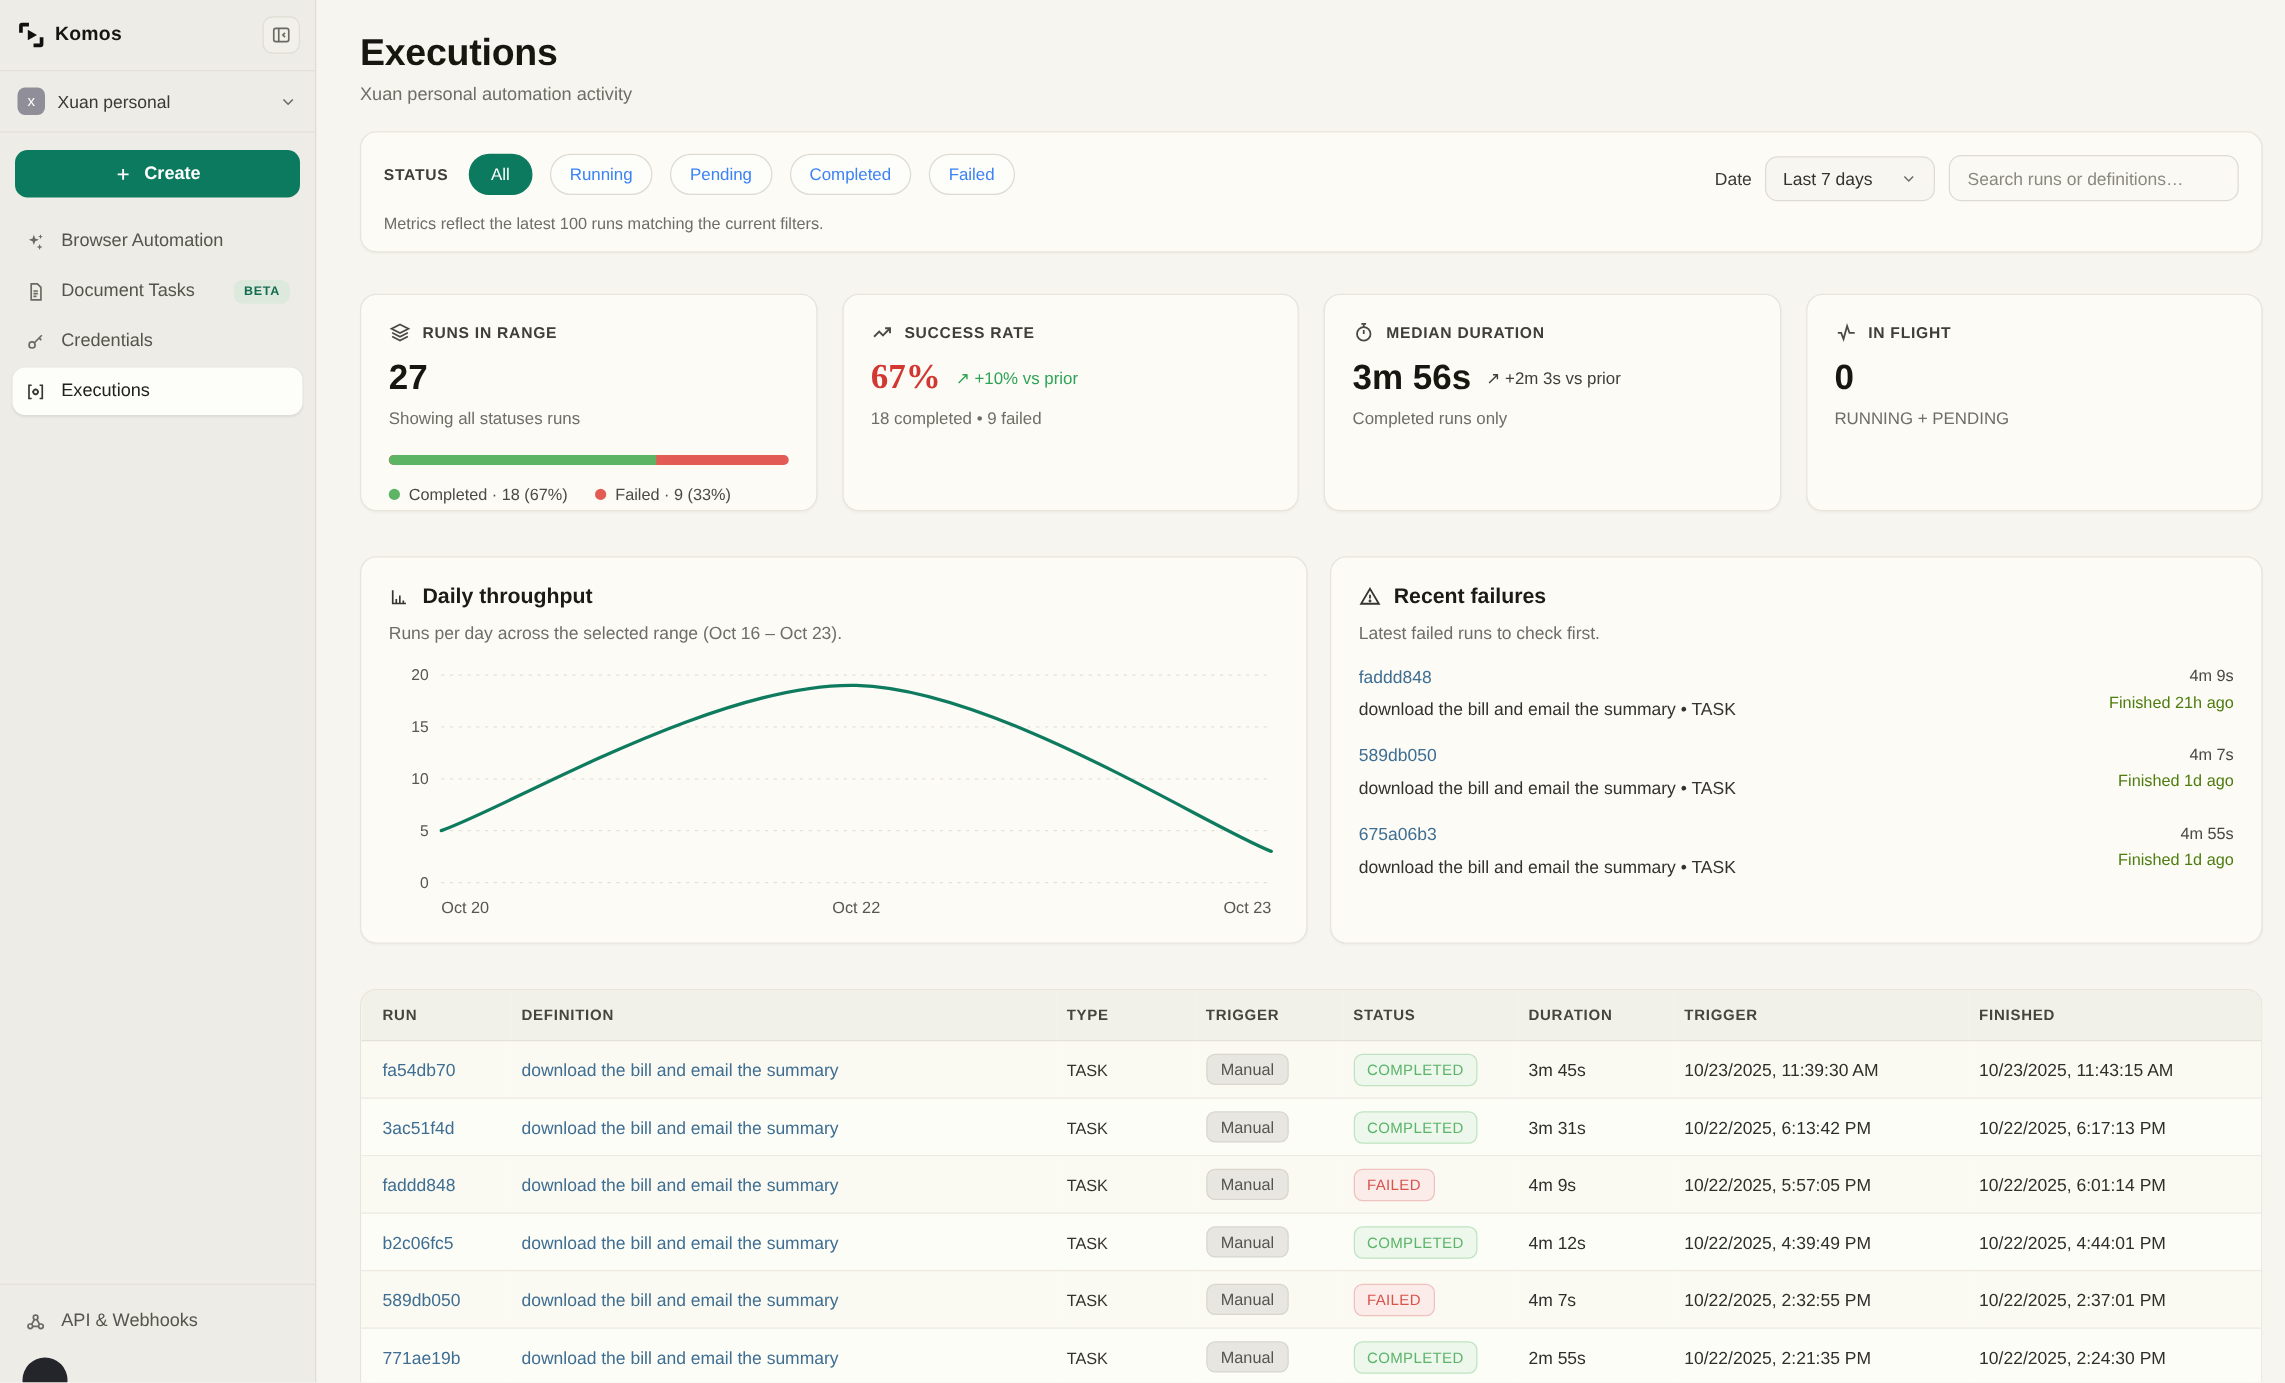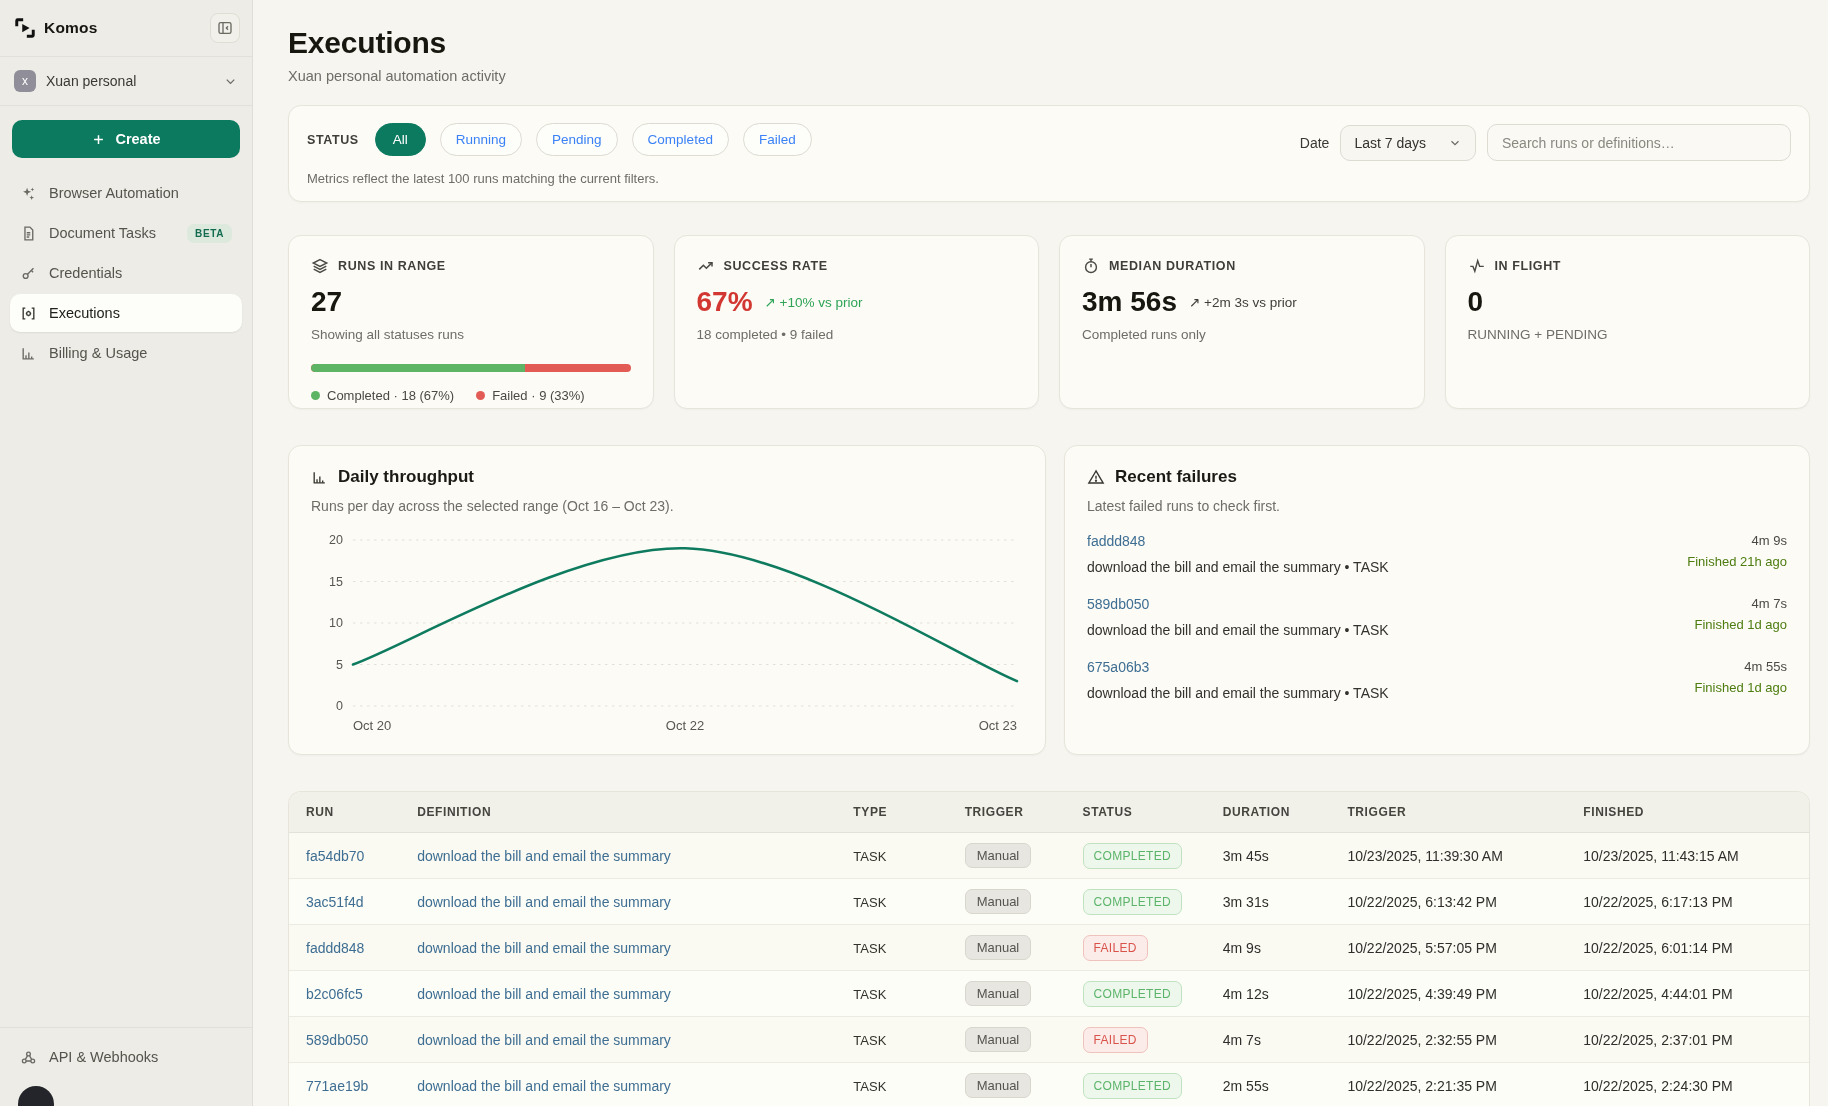--- a/index.html
+++ b/index.html
@@ -42,32 +42,32 @@
   .filter-card { margin-top:21px; padding:17px 18px 15px 18px; display:flex; justify-content:space-between; align-items:flex-start; }
   .pill-row { display:flex; align-items:center; gap:9px; }
   .status-label { font-size:12.5px; font-weight:bold; color:#3F3E39; letter-spacing:.6px; margin-right:7px; }
   .pill { border-radius:999px; font-size:13.5px; font-family:inherit; padding:6px 15px; background:#FDFDF9; border:1px solid #DDDBD2; color:#3b82f6; cursor:pointer; }
   .pill.active { background:#0C7A5F; border-color:#0C7A5F; color:#fff; padding:8px 17px; }
   .filter-note { font-size:13px; color:#6E6D66; margin-top:15px; }
   .filter-right { display:flex; align-items:center; gap:11px; margin-top:1px; }
   .date-label { font-size:14px; color:#3A3934; }
   .date-select { display:flex; align-items:center; gap:22px; height:36px; padding:0 13px; border-radius:10px; border:1px solid #DDDBD2; background:#F7F6F0; font-size:14px; font-family:inherit; color:#33322C; cursor:pointer; }
   .date-select .icon { color:#6A6962; }
-  .search-input { width:304px; height:37px; border-radius:10px; border:1px solid #DDDBD2; background:#FAF9F4; font-size:14px; font-family:inherit; color:#33322C; padding:0 14px; }
+  .search-input { width:232px; height:37px; border-radius:10px; border:1px solid #DDDBD2; background:#FAF9F4; font-size:14px; font-family:inherit; color:#33322C; padding:0 14px; }
   .search-input::placeholder { color:#8A8980; }
 
   
   .metrics-row { display:grid; grid-template-columns:1fr 1fr 1fr 1fr; gap:20px; margin-top:33px; }
   .metric-card { padding:21px 22px; height:174px; }
   .metric-head { display:flex; align-items:center; gap:9px; color:#3F3E39; }
   .metric-head .icon { color:#4A4942; }
   .metric-label { font-size:12.5px; font-weight:bold; letter-spacing:.6px; }
   .metric-value-row { display:flex; align-items:center; gap:12px; margin-top:11px; }
   .metric-value { font-size:28px; font-weight:bold; color:#17160F; }
-  .metric-value.red { color:#D23732; }
+  .metric-value.red { color:#D23732;font-family:Liberation Serif, serif; }
   .metric-delta { font-size:13.5px; }
   .metric-delta.green { color:#2FA457; }
   .metric-delta.dark { color:#3F3E39; }
   .metric-sub { font-size:13.5px; color:#6E6D66; margin-top:9px; }
   .bar-track { margin-top:22px; height:8px; border-radius:4px; background:#E25C55; overflow:hidden; display:flex; }
   .bar-fill { height:100%; background:#5CB464; border-radius:4px 0 0 4px; }
   .bar-legend { display:flex; gap:22px; margin-top:16px; font-size:13px; color:#4A4944; align-items:center; }
   .dot { width:9px; height:9px; border-radius:50%; display:inline-block; margin-right:7px; }
   .dot.green { background:#5CB464; } .dot.red { background:#E25C55; }
 
@@ -182,29 +182,20 @@
       <div class="nav-item active">
         <span class="icon">
           <svg width="17" height="17" viewBox="0 0 24 24" fill="none" stroke="currentColor" stroke-width="1.9">
             <path d="M7.5 4.5H4.5v15h3M16.5 4.5h3v15h-3"></path>
             <circle cx="12" cy="12" r="2.6"></circle>
             <path d="M12 8.2v1M12 14.8v1M8.2 12h1M14.8 12h1"></path>
           </svg>
         </span>
         <span>Executions</span>
       </div>
-      <div class="nav-item">
-        <span class="icon">
-          <svg width="17" height="17" viewBox="0 0 24 24" fill="none" stroke="currentColor" stroke-width="1.9">
-            <path d="M4.5 4.5v15h15"></path>
-            <path d="M8.5 19.5v-5M12.5 19.5v-9M16.5 19.5v-3.4"></path>
-          </svg>
-        </span>
-        <span>Billing &amp; Usage</span>
-      </div>
     </nav>
   <div class="sb-spacer"></div>
   <div class="sb-footer">
     <div class="nav-item">
       <span class="icon">
         <svg width="17" height="17" viewBox="0 0 24 24" fill="none" stroke="currentColor" stroke-width="1.9">
             <circle cx="6" cy="17" r="2.6"></circle>
             <circle cx="18" cy="17" r="2.6"></circle>
             <circle cx="12" cy="7" r="2.6"></circle>
             <path d="M10.7 9.3L7.6 14.6M13.3 9.3l3.1 5.3M8.6 17h6.8"></path>

